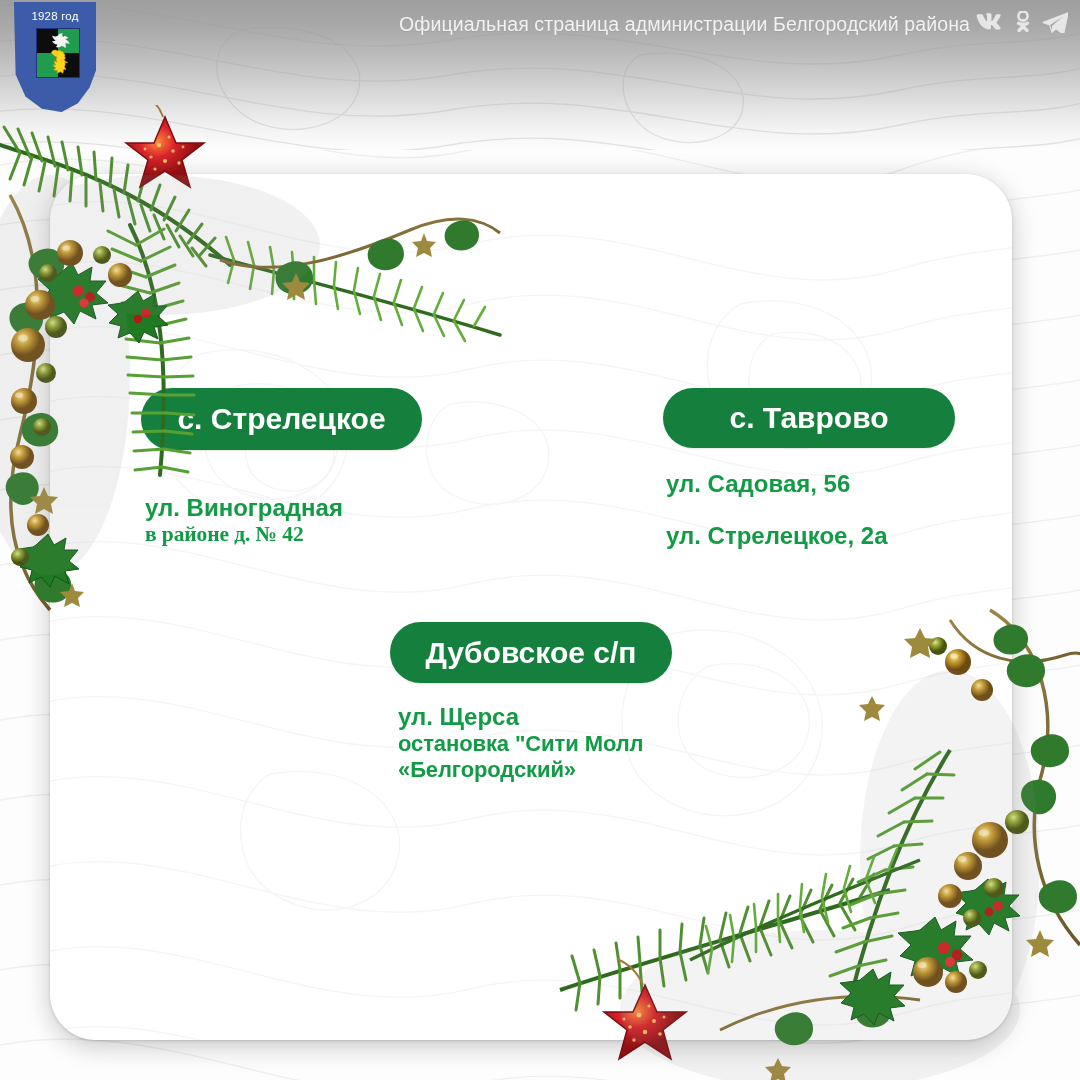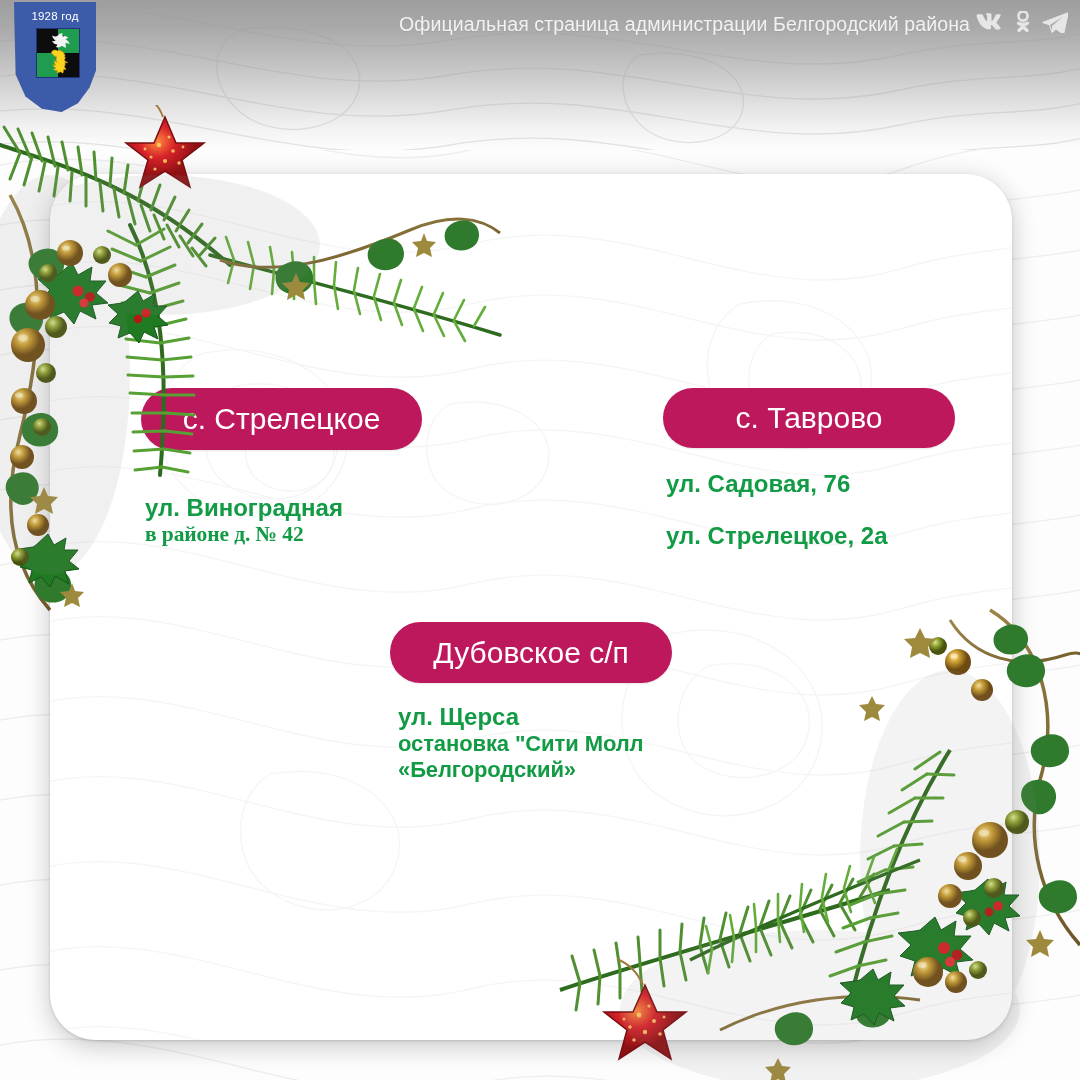--- a/index.html
+++ b/index.html
@@ -57,22 +57,22 @@
     background:#ffffff;border-radius:46px;
     box-shadow:0 6px 26px rgba(0,0,0,.22), 0 1px 3px rgba(0,0,0,.14);
     overflow:hidden;
   }
   .card-topo{position:absolute;inset:0;opacity:.5;}
 
   
   .loc{position:absolute;}
   .badge{
     display:inline-flex;align-items:center;justify-content:center;
-    background:#be185d;color:#ffffff;border-radius:999px;
-    font-weight:normal;white-space:nowrap;
+    background:#15803d;color:#ffffff;border-radius:999px;
+    font-weight:bold;white-space:nowrap;
     box-shadow:0 1px 2px rgba(0,0,0,.10);
   }
   .addr-list{margin-top:18px;}
   .addr{color:#129b45;white-space:nowrap;line-height:1.18;}
   .addr-main{font-weight:bold;}
   .addr-sub{font-weight:bold;}
 
   
   #loc-0{left:141px;top:388px;}
   #loc-0 .badge{width:281px;height:62px;font-size:30px;}
@@ -214,21 +214,21 @@
     <div class="badge">с. Стрелецкое</div>
     <div class="addr-list">
       <div class="addr addr-main">ул. Виноградная</div>
       <div class="addr addr-sub">в районе д. № 42</div>
     </div>
   </div>
 
   <div class="loc" id="loc-1">
     <div class="badge">с. Таврово</div>
     <div class="addr-list">
-      <div class="addr addr-main">ул. Садовая, 76</div>
+      <div class="addr addr-main">ул. Садовая, 56</div>
       <div class="addr addr-main">ул. Стрелецкое, 2а</div>
     </div>
   </div>
 
   <div class="loc" id="loc-2">
     <div class="badge">Дубовское с/п</div>
     <div class="addr-list">
       <div class="addr addr-main">ул. Щерса</div>
       <div class="addr addr-sub">остановка "Сити Молл</div>
       <div class="addr addr-sub">«Белгородский»</div>

